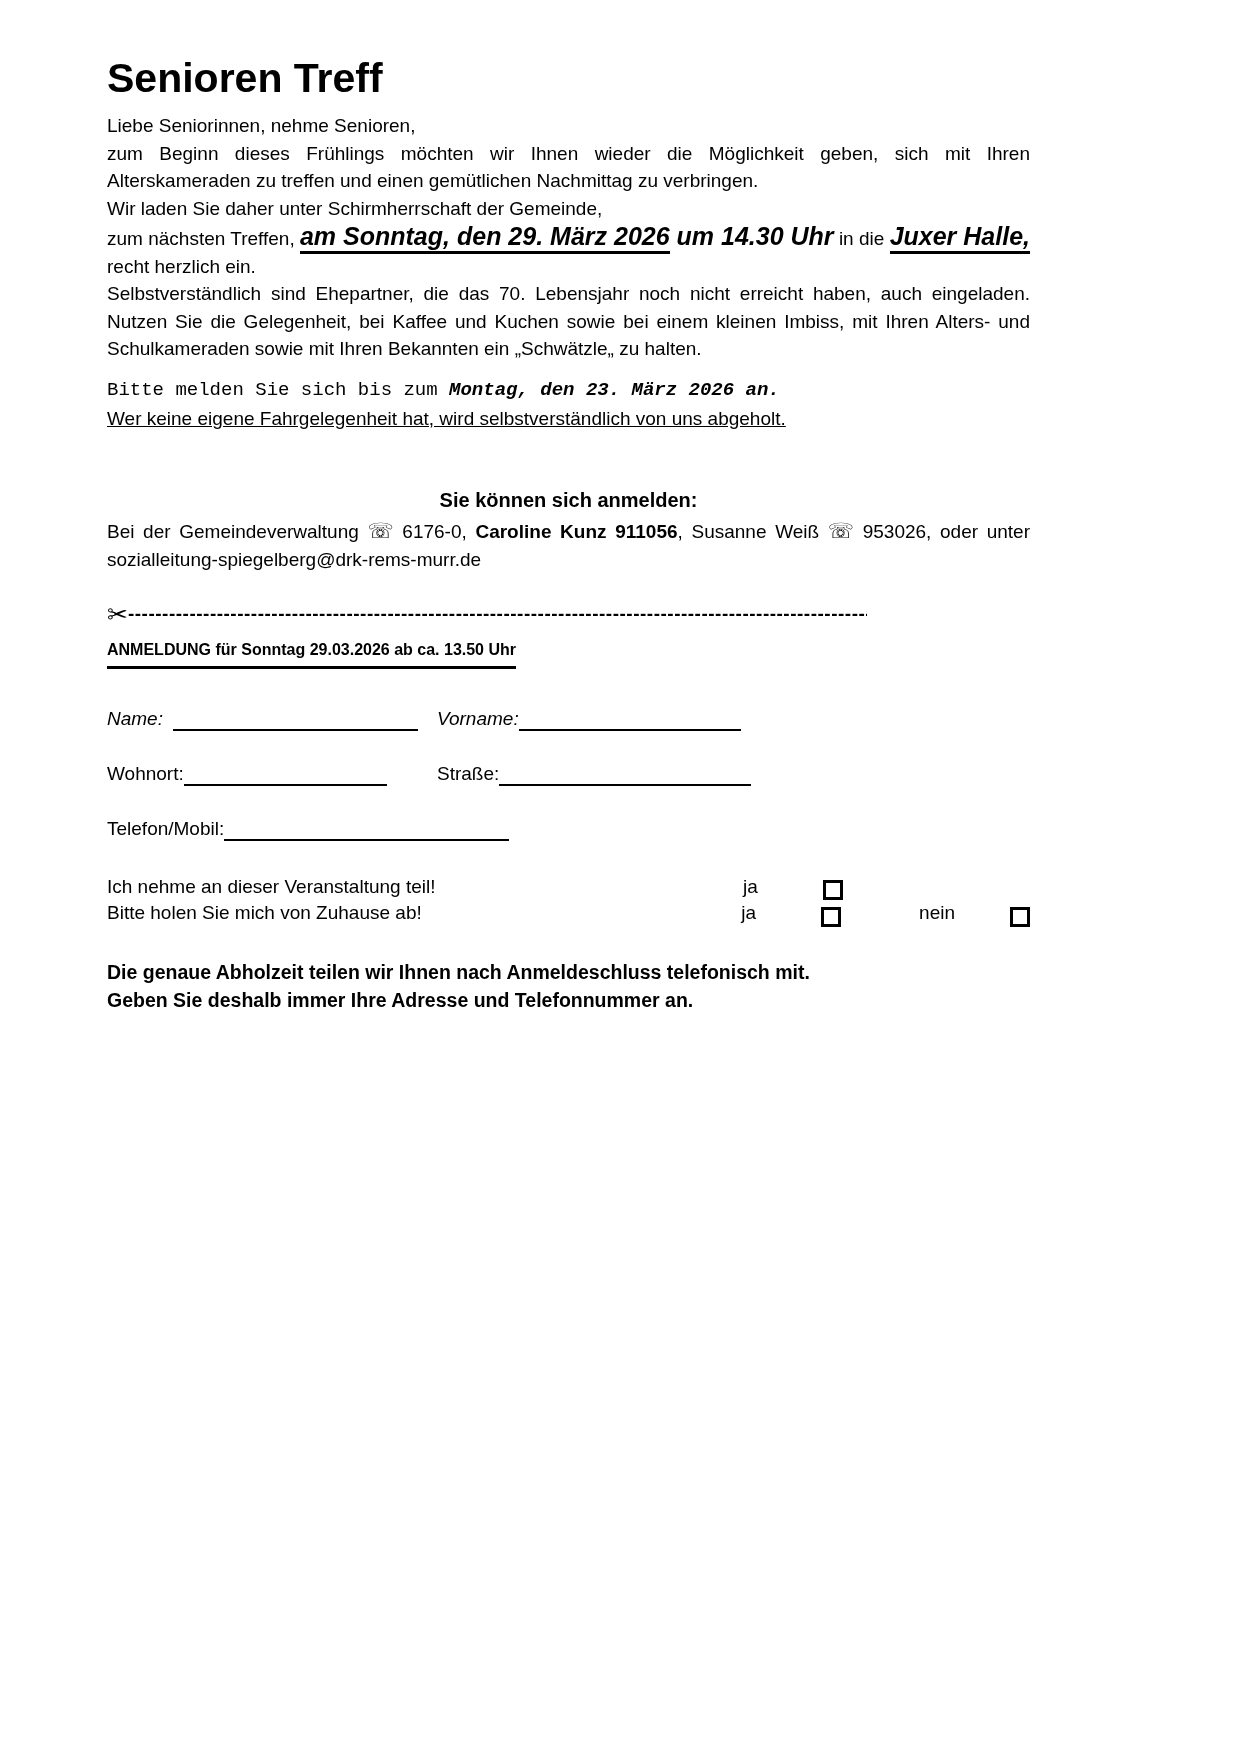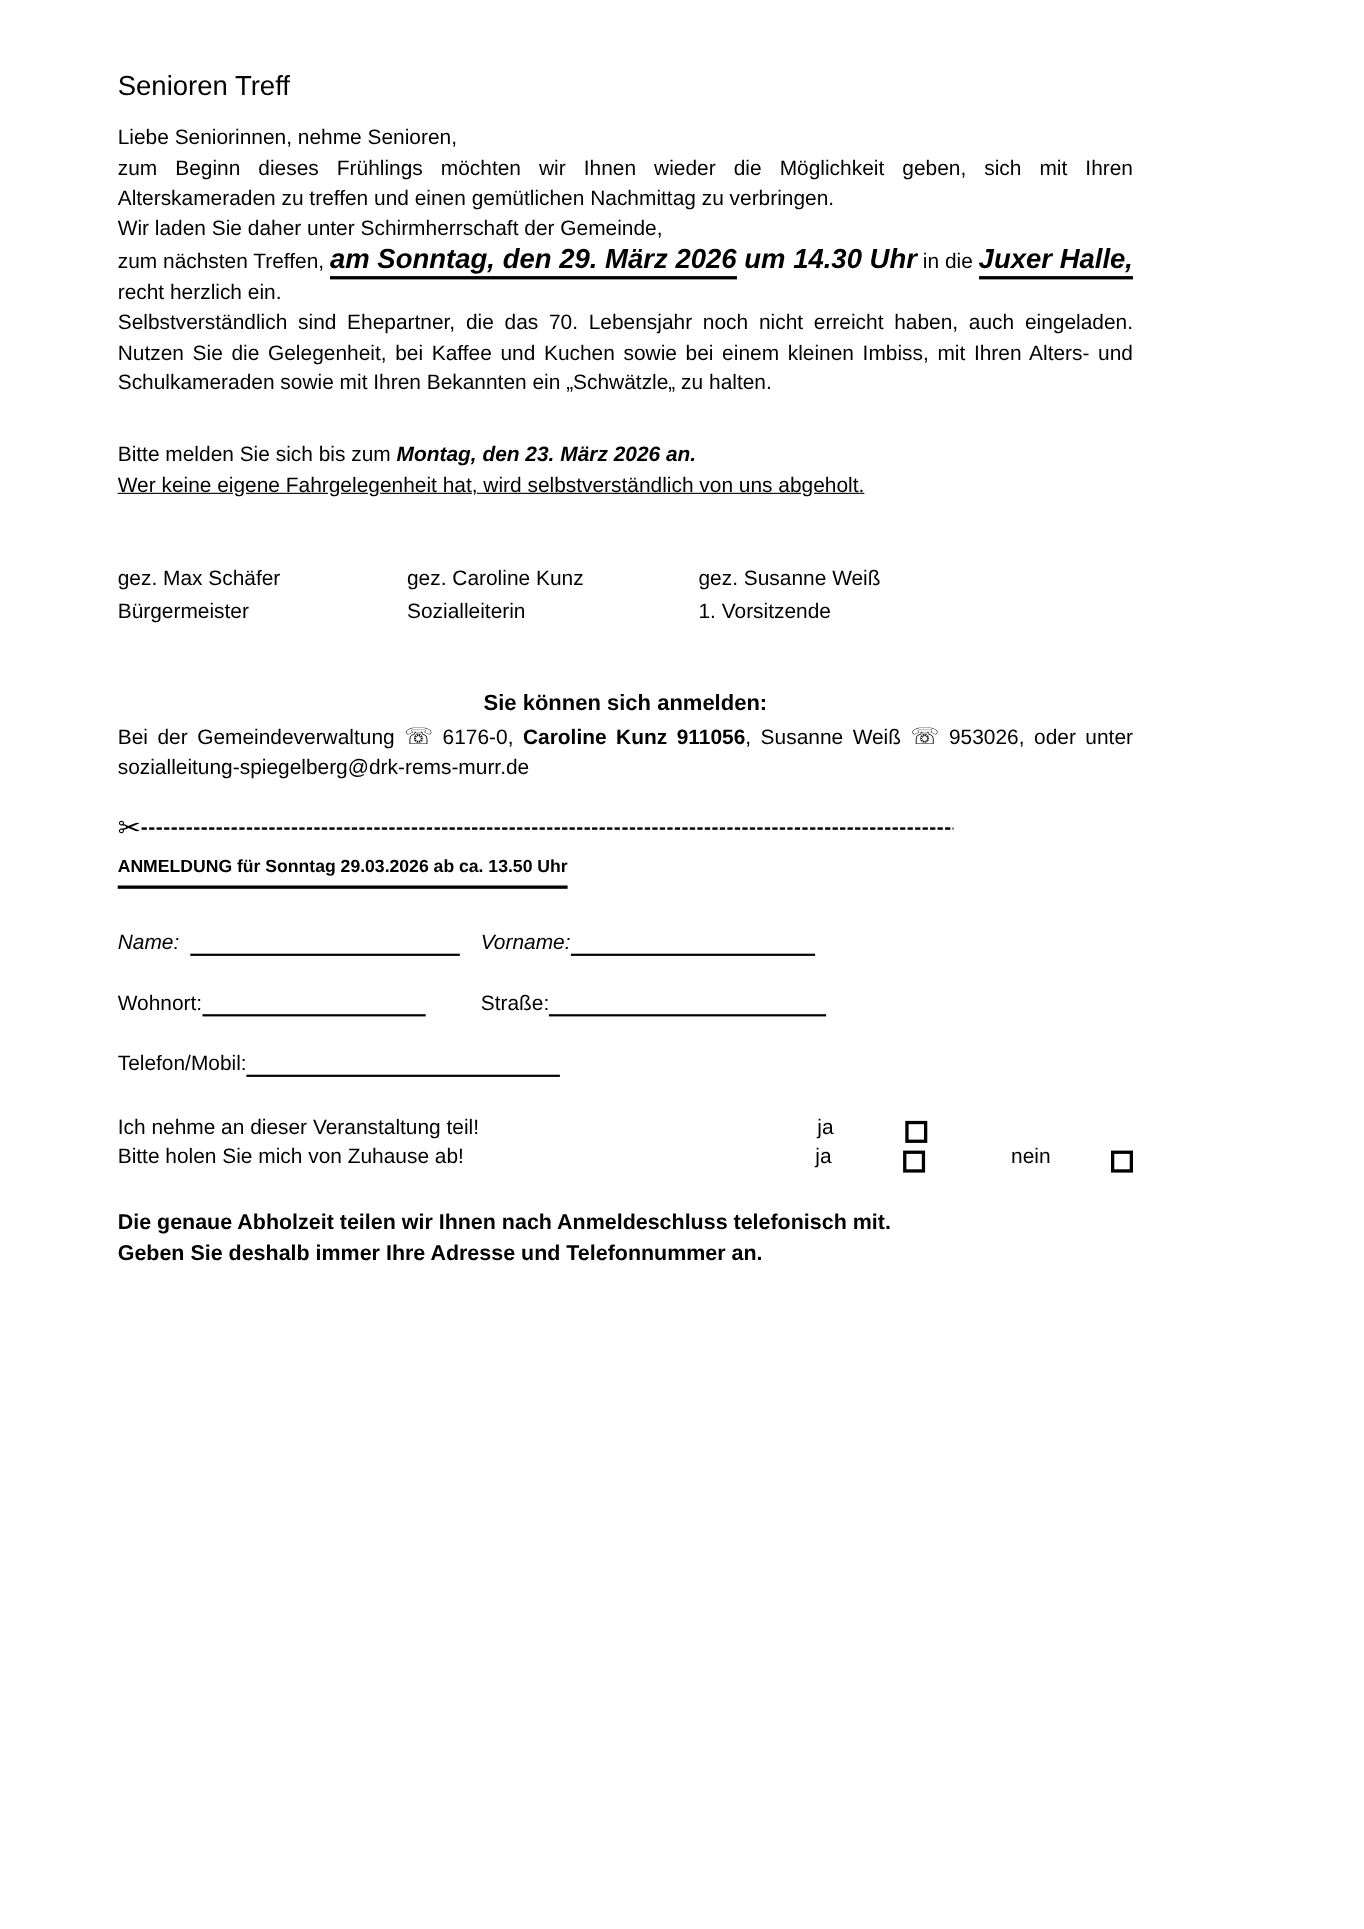--- a/index.html
+++ b/index.html
@@ -10,41 +10,41 @@
     background:#ffffff;
     color:#000000;
     font-family:"Liberation Sans", sans-serif;
     font-size:19px;
     line-height:27.5px;
     box-sizing:border-box;
     padding:60px 210px 0 107px;
     overflow:hidden;
   }
   h1.title{
-    font-size:25px;
+    font-size:41px;
     line-height:36px;
-    font-weight:normal;
+    font-weight:bold;
     margin:0 0 16px 0;
   }
   p{margin:0;}
   .just{text-align:justify;}
   .big{
     font-size:25px;
     font-weight:bold;
     font-style:italic;
     line-height:28px;
   }
   .uline-thick{
     border-bottom:3px solid #000;
     padding-bottom:1px;
   }
   .uline{text-decoration:underline;}
   .bi{font-weight:bold;font-style:italic;}
   .b{font-weight:bold;}
-  .deadline-para{margin-top:37px;}
+  .deadline-para{margin-top:14px;font-family:Liberation Mono, monospace;}
   .pickup-line{margin-top:1px;}
   .sig-block{
     display:flex;
     margin-top:56px;
   }
   .sig-col1{width:263px;}
   .sig-col2{width:265px;}
   .sig-col3{flex:1;}
   .sig-name{line-height:30px;}
   .sig-role{line-height:30px;}
@@ -143,34 +143,20 @@
   <p>Wir laden Sie daher unter Schirmherrschaft der Gemeinde,</p>
 
   <p class="just"><span>zum nächsten Treffen, </span><span class="big uline-thick">am Sonntag, den 29. März 2026</span><span class="big"> um 14.30 Uhr</span><span> in die </span><span class="big uline-thick">Juxer Halle,</span><span> recht herzlich ein.</span></p>
 
   <p class="just">Selbstverständlich sind Ehepartner, die das 70. Lebensjahr noch nicht erreicht haben, auch eingeladen. Nutzen Sie die Gelegenheit, bei Kaffee und Kuchen sowie bei einem kleinen Imbiss, mit Ihren Alters- und Schulkameraden sowie mit Ihren Bekannten ein „Schwätzle„ zu halten.</p>
 
   <p class="deadline-para"><span>Bitte melden Sie sich bis zum </span><span class="bi">Montag, den 23. März 2026 an.</span></p>
 
   <p class="pickup-line"><span class="uline">Wer keine eigene Fahrgelegenheit hat, wird selbstverständlich von uns abgeholt.</span></p>
 
-  <div class="sig-block">
-    <div class="sig-col1">
-      <div class="sig-name">gez. Max Schäfer</div>
-      <div class="sig-role">Bürgermeister</div>
-    </div>
-    <div class="sig-col2">
-      <div class="sig-name">gez. Caroline Kunz</div>
-      <div class="sig-role">Sozialleiterin</div>
-    </div>
-    <div class="sig-col3">
-      <div class="sig-name">gez. Susanne Weiß</div>
-      <div class="sig-role">1. Vorsitzende</div>
-    </div>
-  </div>
 
   <p class="contact-heading">Sie können sich anmelden:</p>
 
   <p class="just contact-para"><span>Bei der Gemeindeverwaltung </span><span class="phone">☏</span><span> 6176-0, </span><span class="b">Caroline Kunz 911056</span><span>, Susanne Weiß  </span><span class="phone">☏</span><span> 953026, oder unter </span><span>sozialleitung-spiegelberg@drk-rems-murr.de</span></p>
 
   <div class="cutline">
     <span class="scissors">✂</span>
     <span class="dashes">--------------------------------------------------------------------------------------------------------------------------------------</span>
   </div>
 

